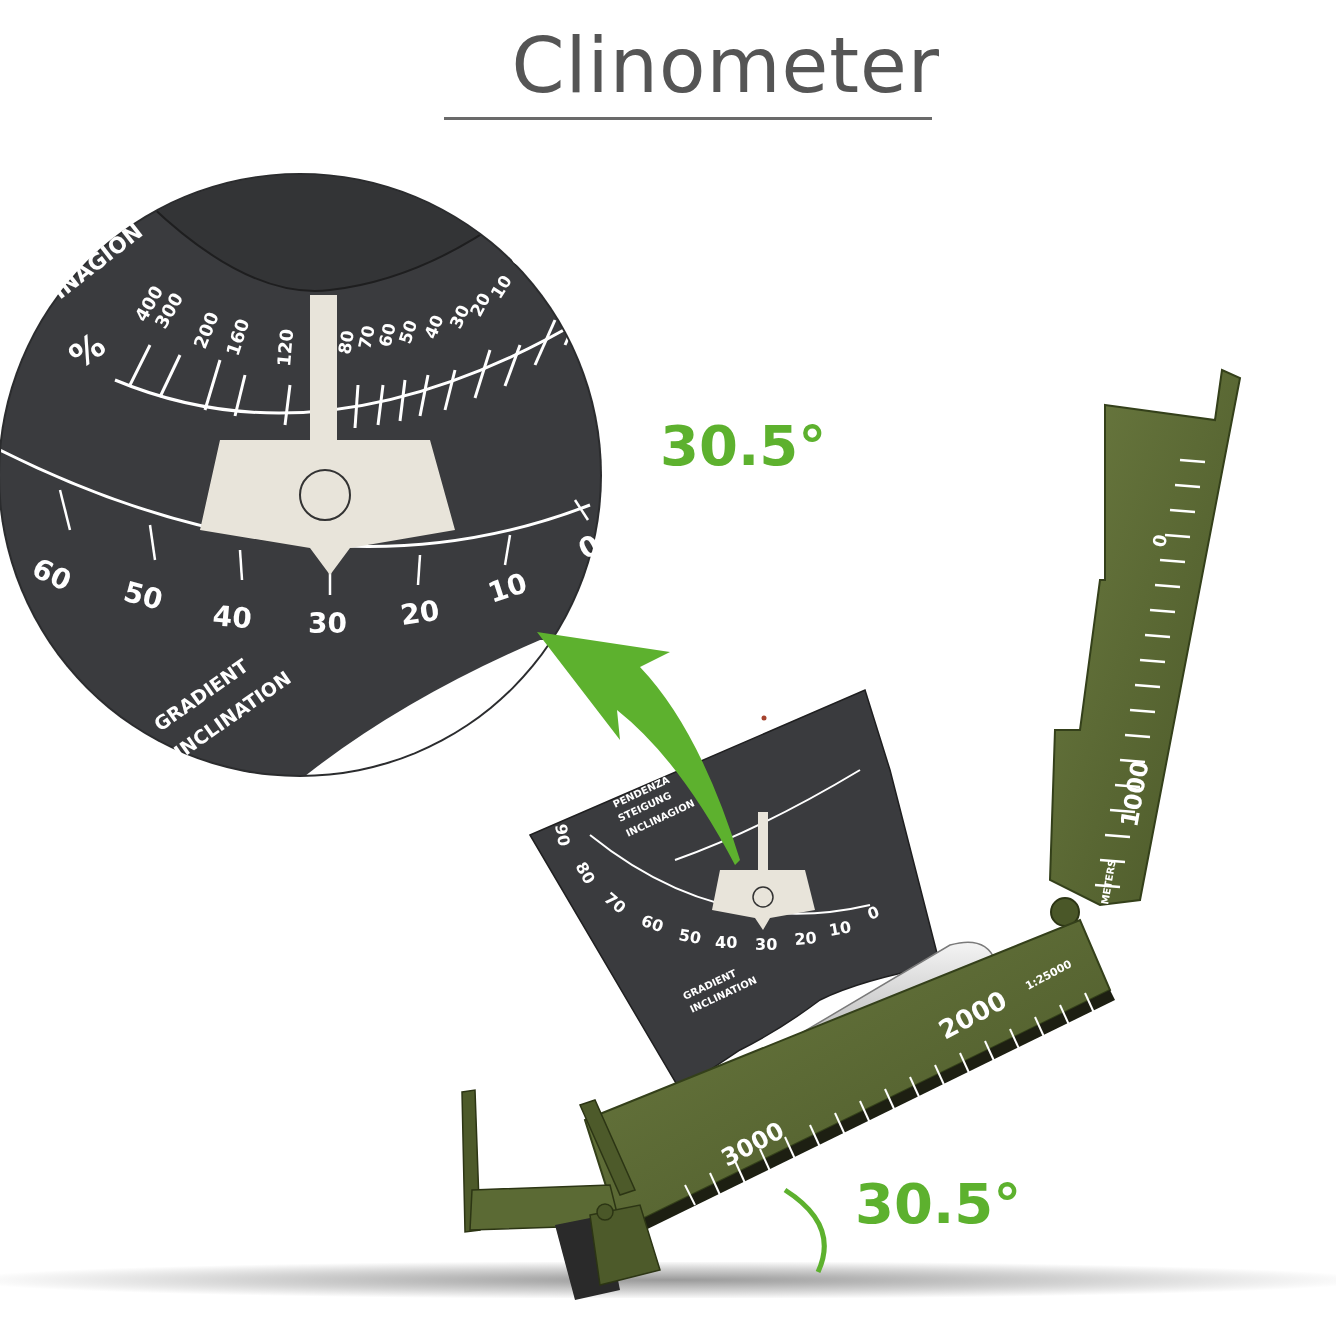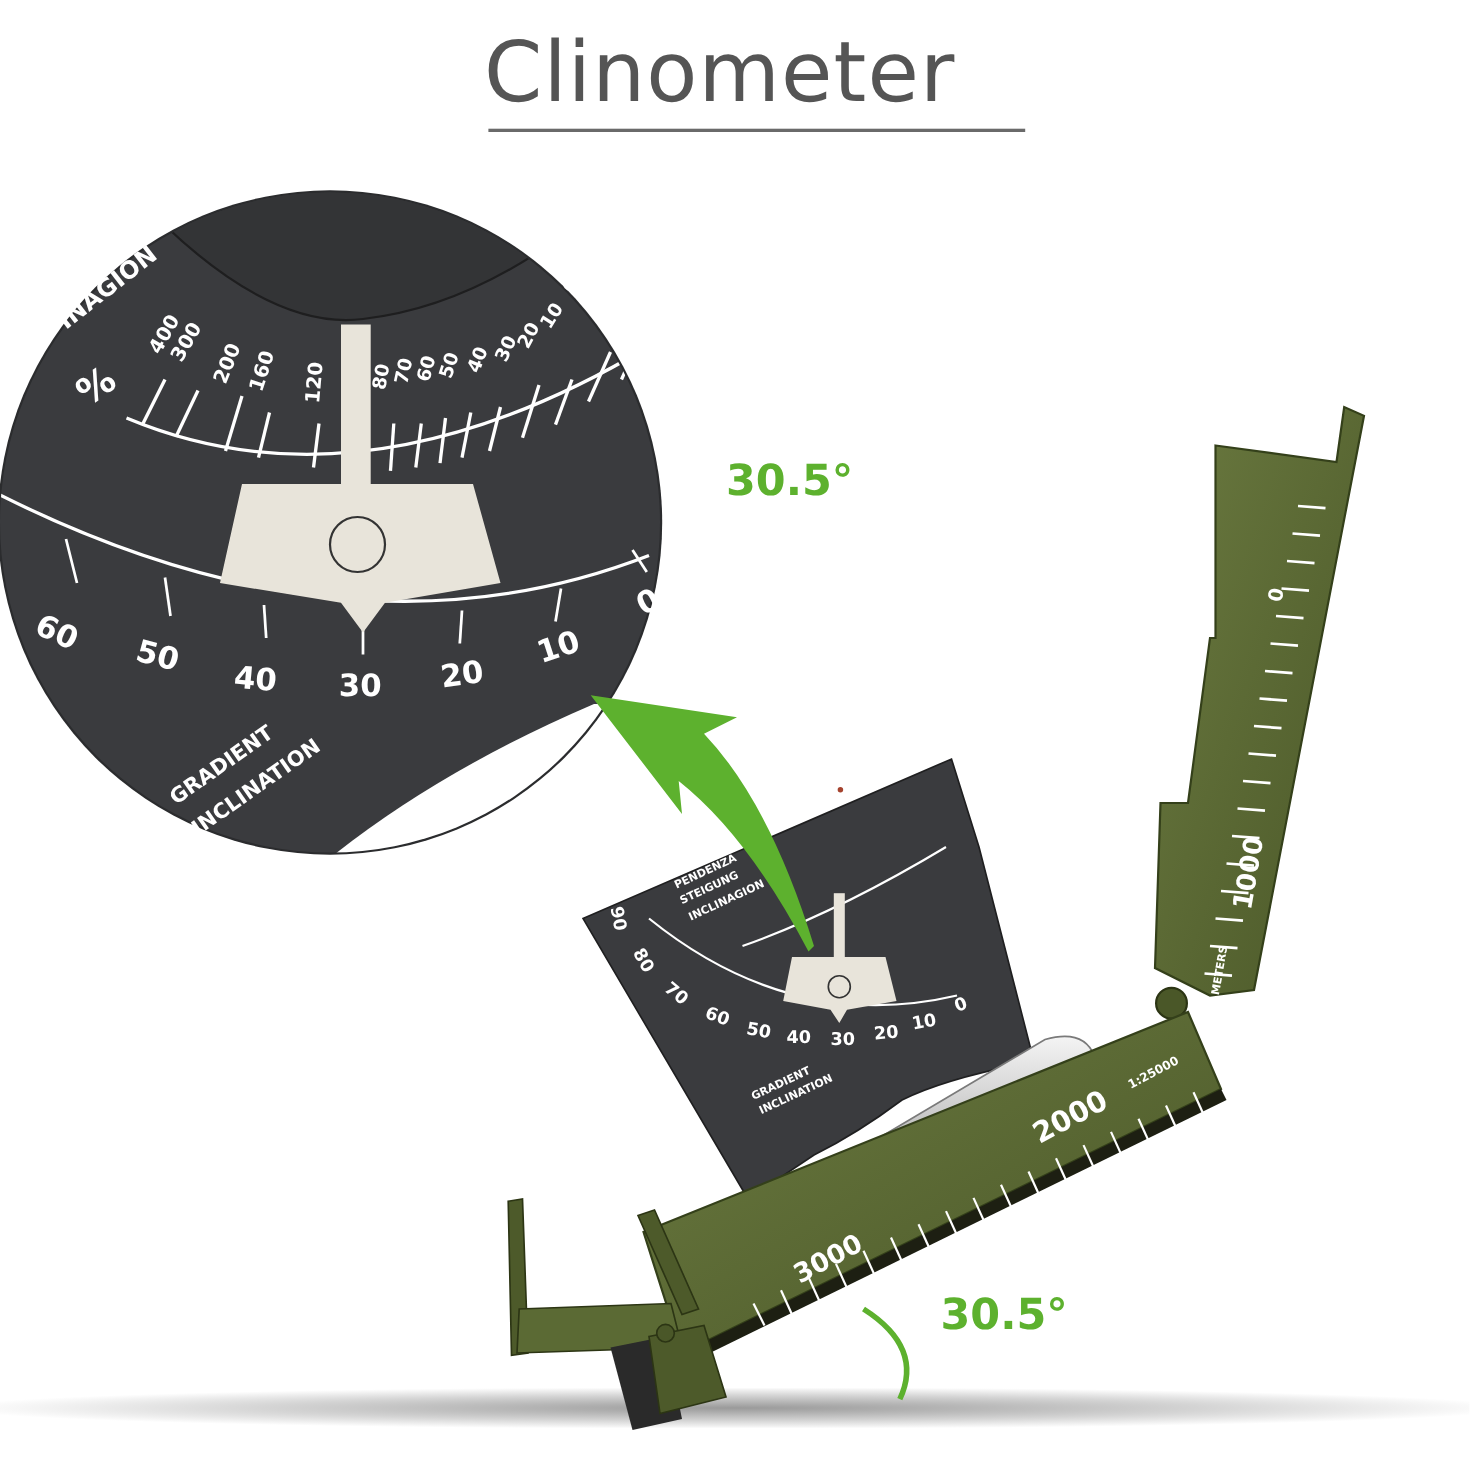--- a/index.html
+++ b/index.html
@@ -1,19 +1,19 @@
 <!DOCTYPE html>
 <html><head>
 <meta charset="utf-8">
 <style>
   html, body { margin: 0; padding: 0; background: #ffffff; }
   body { width: 1336px; height: 1336px; position: relative; overflow: hidden; font-family: "DejaVu Sans", sans-serif; }
-  .title { position: absolute; left: 440px; top: 28px; width: 500px; text-align: left; font-family: "DejaVu Sans", sans-serif; font-size: 76px; color: #555555; letter-spacing: 1px; line-height: 1; }
+  .title { position: absolute; left: 440px; top: 28px; width: 500px; text-align: right; font-family: "DejaVu Sans", sans-serif; font-size: 76px; color: #555555; letter-spacing: 1px; line-height: 1; }
   .title-rule { position: absolute; left: 444px; top: 117px; width: 488px; height: 3px; background: #6a6a6a; }
-  .angle-label { position: absolute; font-family: "DejaVu Sans", sans-serif; font-weight: 600; color: #5db12e; font-size: 39px; line-height: 1; }
+  .angle-label { position: absolute; font-family: "DejaVu Sans", sans-serif; font-weight: 600; color: #5db12e; font-size: 56px; line-height: 1; }
   .angle-top { left: 660px; top: 418px; }
   .angle-bottom { left: 855px; top: 1176px; }
   svg.scene { position: absolute; left: 0; top: 0; }
   .shadow { position: absolute; left: 0; top: 1262px; width: 1336px; height: 36px; background: radial-gradient(ellipse at center, rgba(120,120,120,0.75) 0%, rgba(160,160,160,0.45) 45%, rgba(255,255,255,0) 75%); }
 </style>
 </head>
 <body>
 
 <div class="title">Clinometer</div>
 <div class="title-rule"></div>

